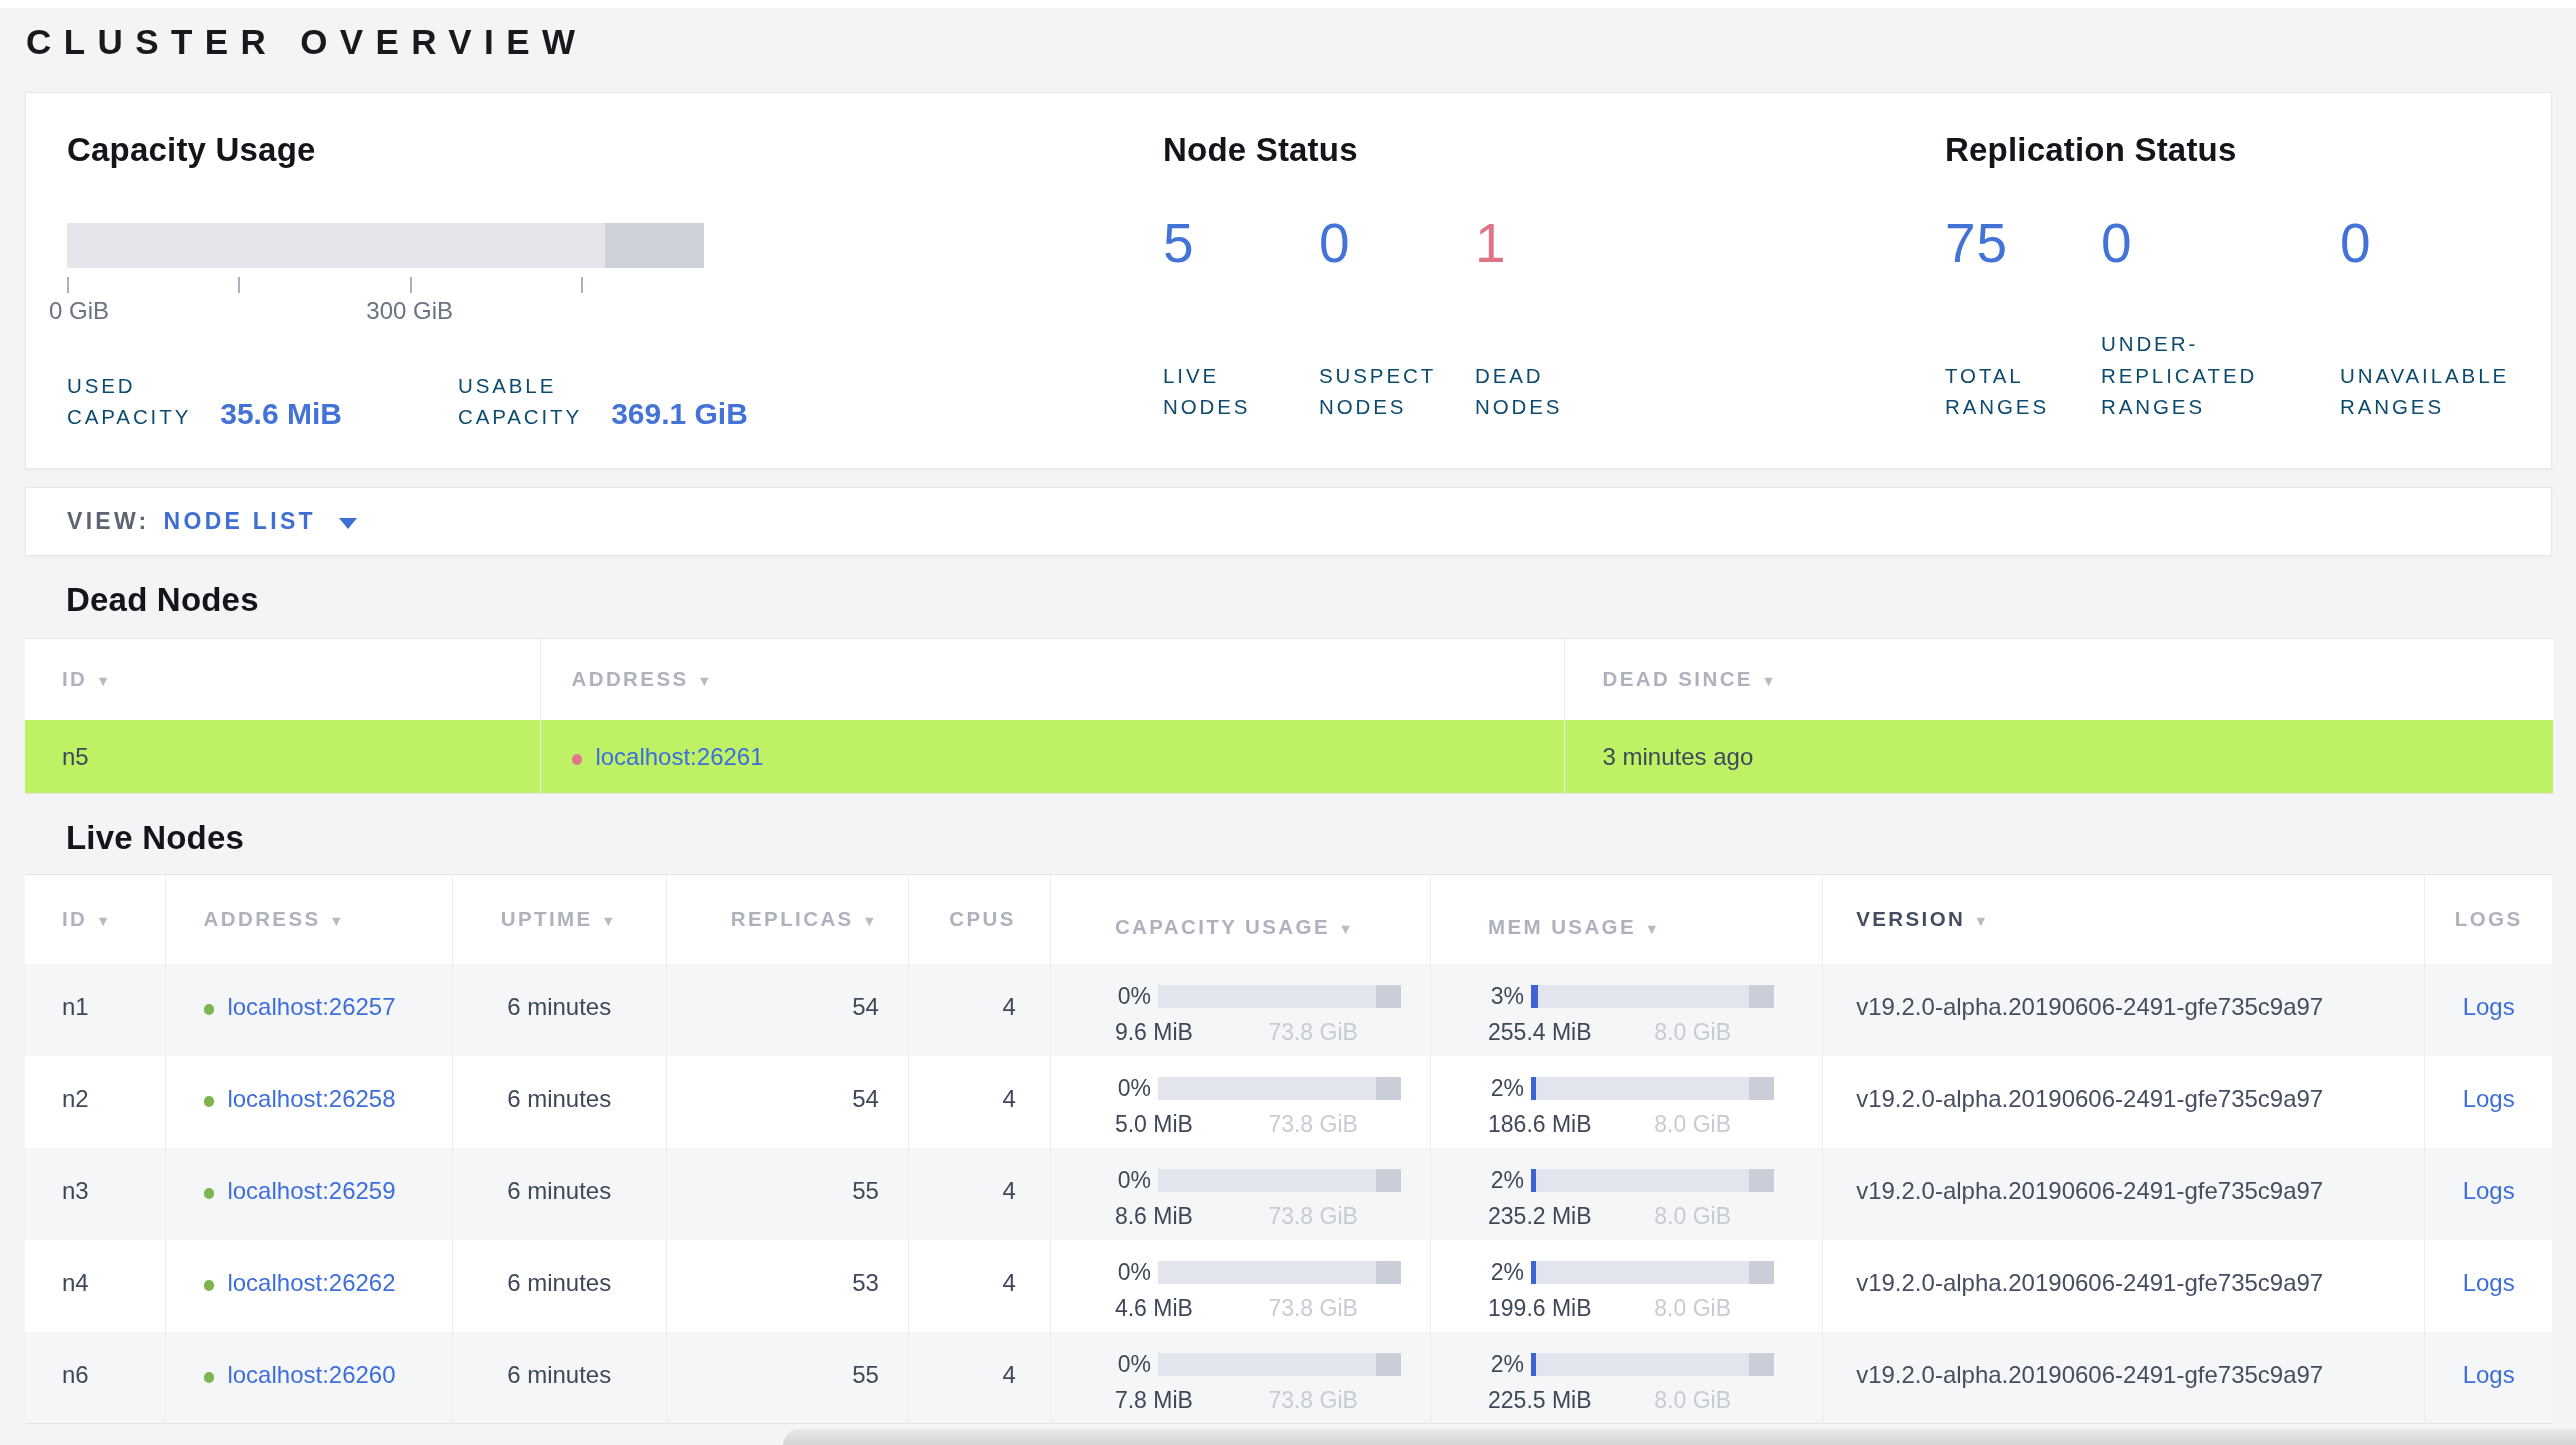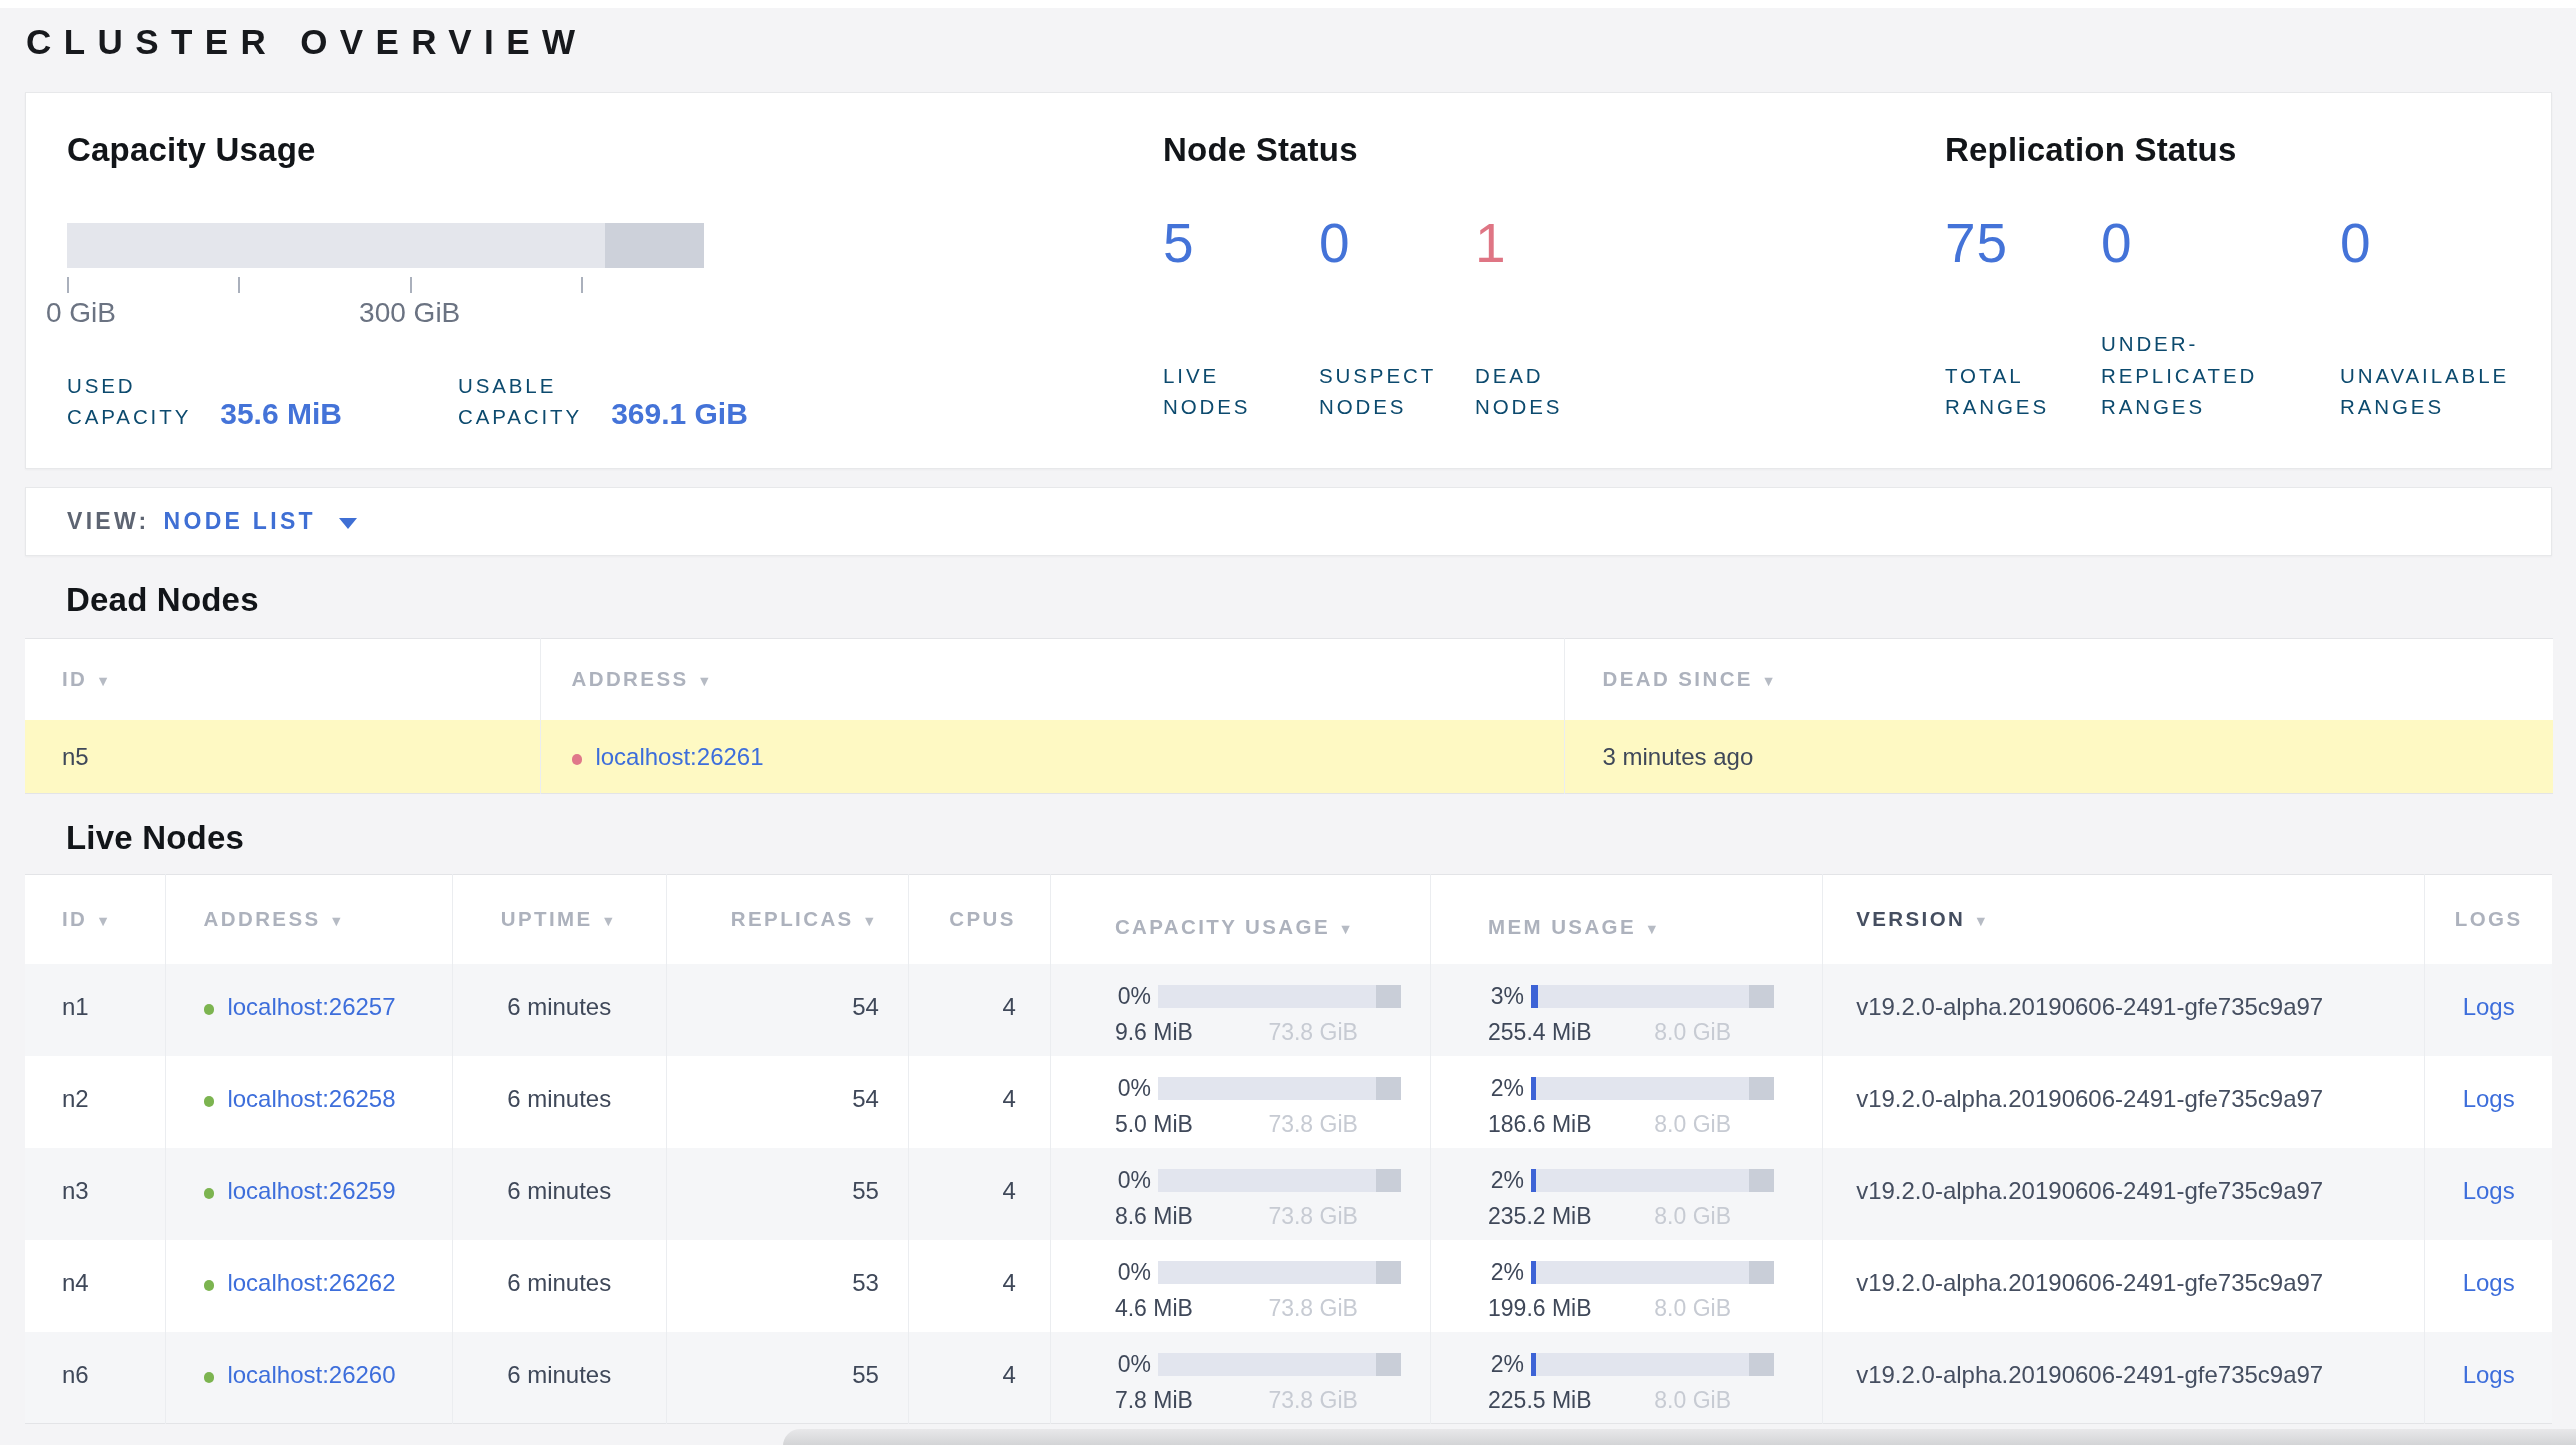--- a/index.html
+++ b/index.html
@@ -35,21 +35,21 @@
   .cap-pct { font-size:55px; font-weight:500; letter-spacing:1px; width:159px; }
   .blue { color:#4473d8; }
   .red  { color:#df7584; }
   .cap-chart { width:637px; padding-top:1.9px; }
   .cap-bar { position:relative; height:45px; background:#e4e6ec; }
   .cap-bar-fill { position:absolute; left:0; top:0; bottom:0; background:#3d63d6; }
   .cap-bar-dark { position:absolute; right:0; top:0; bottom:0; width:15.6%; background:#cdd1da; }
   .cap-ticks { position:relative; height:23px; margin-top:5.7px; }
   .cap-ticks i { position:absolute; top:2.9px; width:1.9px; height:16px; background:#aab0bc; }
   .t0{left:0;} .t1{left:26.8%;} .t2{left:53.8%;} .t3{left:80.7%;}
-  .cap-axis { position:relative; height:31px; font-size:28px; color:#6b7382;text-decoration:underline; }
+  .cap-axis { position:relative; height:31px; font-size:24px; color:#6b7382;text-decoration:underline; }
   .ax0 { position:absolute; left:0; transform:translateX(-30%); }
   .ax200 { position:absolute; left:53.8%; transform:translateX(-50%); }
   .cap-stats { display:flex; margin-top:42px; }
   .cap-stat { display:flex; align-items:flex-end; }
   .cap-stat + .cap-stat { margin-left:116px; }
   .small-label {
     font-size:20.5px; letter-spacing:2.9px; color:#0c4a6e;
     line-height:1.55; white-space:pre-line; font-weight:500;
   }
   .cap-val { font-size:30px; font-weight:600; margin-left:29px; margin-bottom:1.9px; }
@@ -92,21 +92,21 @@
   .live-table { margin-top:17px; }
   th, td { border-left:1px solid #ebedf0; }
   th:first-child, td:first-child { border-left:none; }
   th {
     font-size:20.5px; letter-spacing:2.4px; color:#adb2bd; font-weight:700;
     text-align:left; vertical-align:middle;
   }
   .dead-table th { height:81px; }
   .live-table th { height:89px; }
   .sort-arrow { font-size:14.3px; color:#b6bbc4; margin-left:8.6px; }
-  .dead-table tbody tr { height:74px; background:#fef9c3; }
+  .dead-table tbody tr { height:74px; background:#bef264; }
   .live-table tbody tr { height:92px; }
   .live-table tbody tr:nth-child(odd) { background:#f5f6f8; }
   td { vertical-align:top; padding-top:29px; font-size:24px; color:#3f4859; }
   .dead-table td { padding-top:23px; }
 
   .c-id  { padding-left:37px; }
   .c-addr { padding-left:38px; }
   .dead-table .c-addr { padding-left:31px; }
   .c-dsince { padding-left:38px; }
   .c-up  { text-align:center; }

